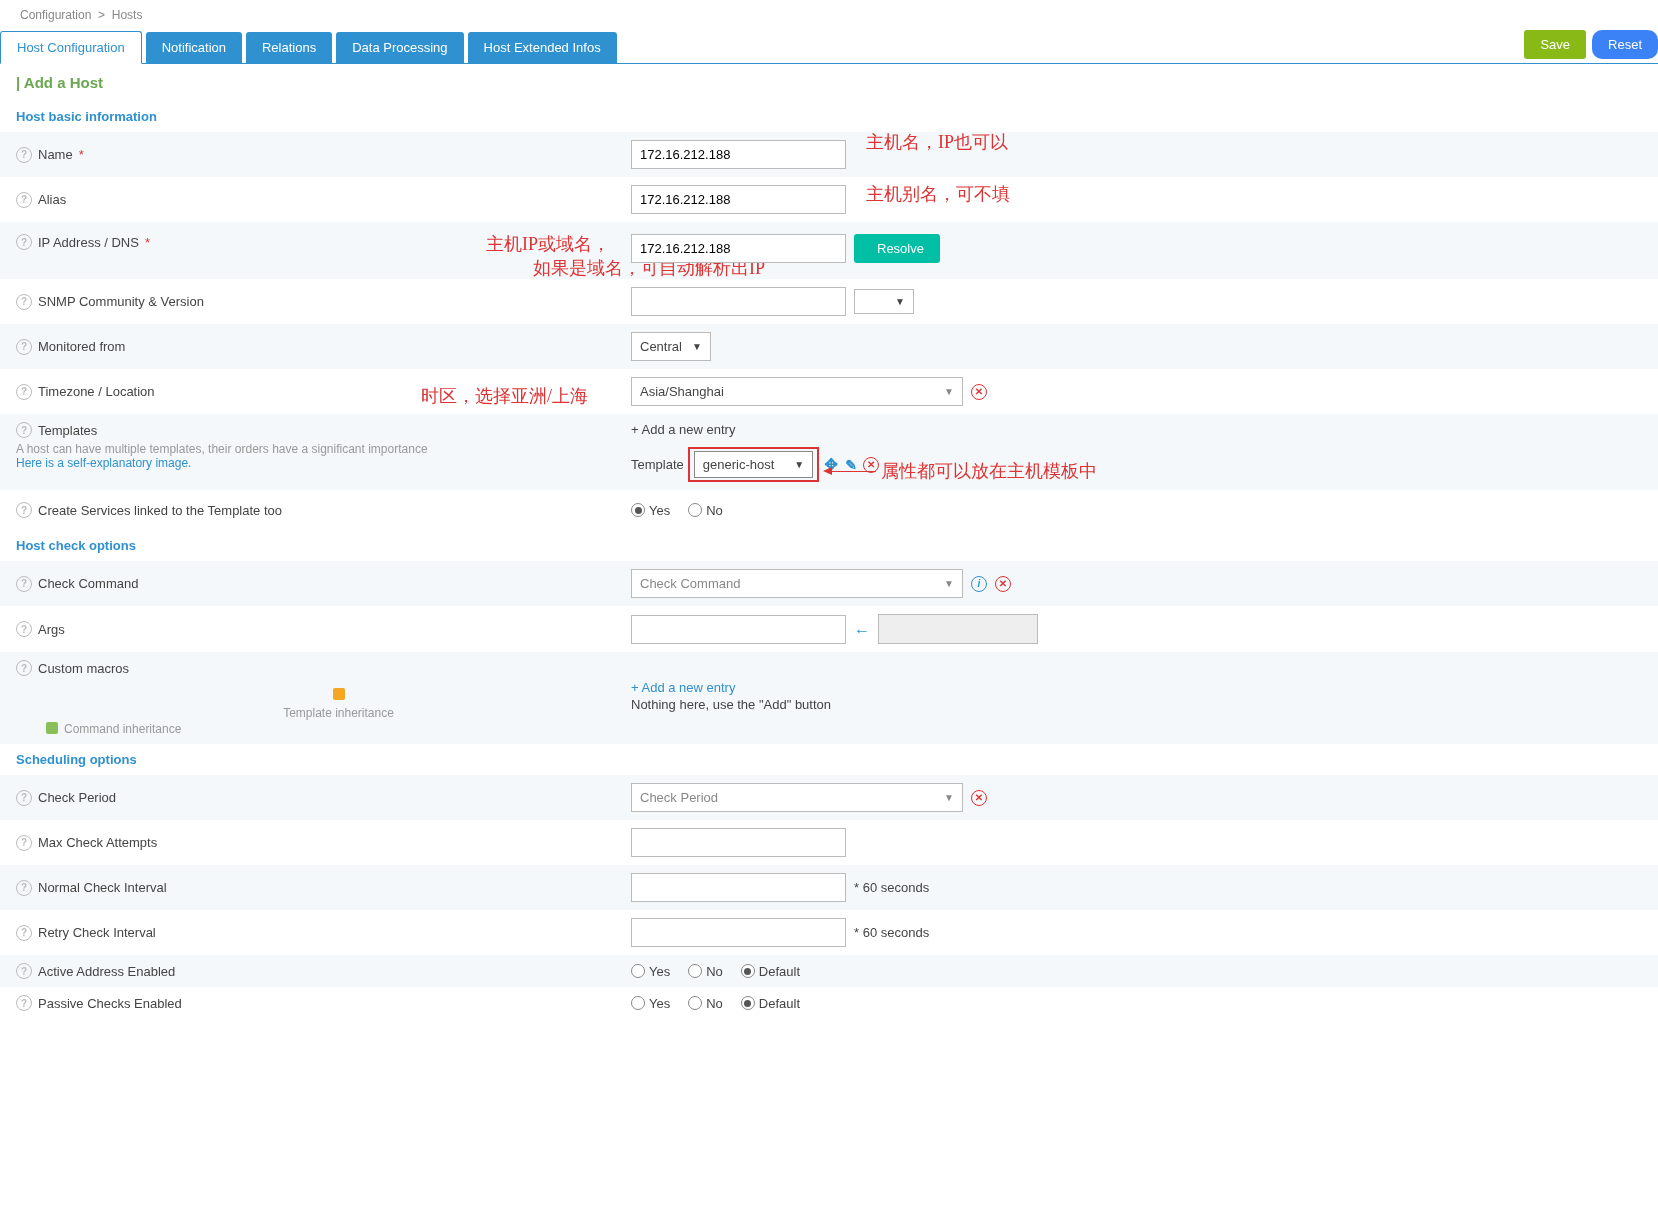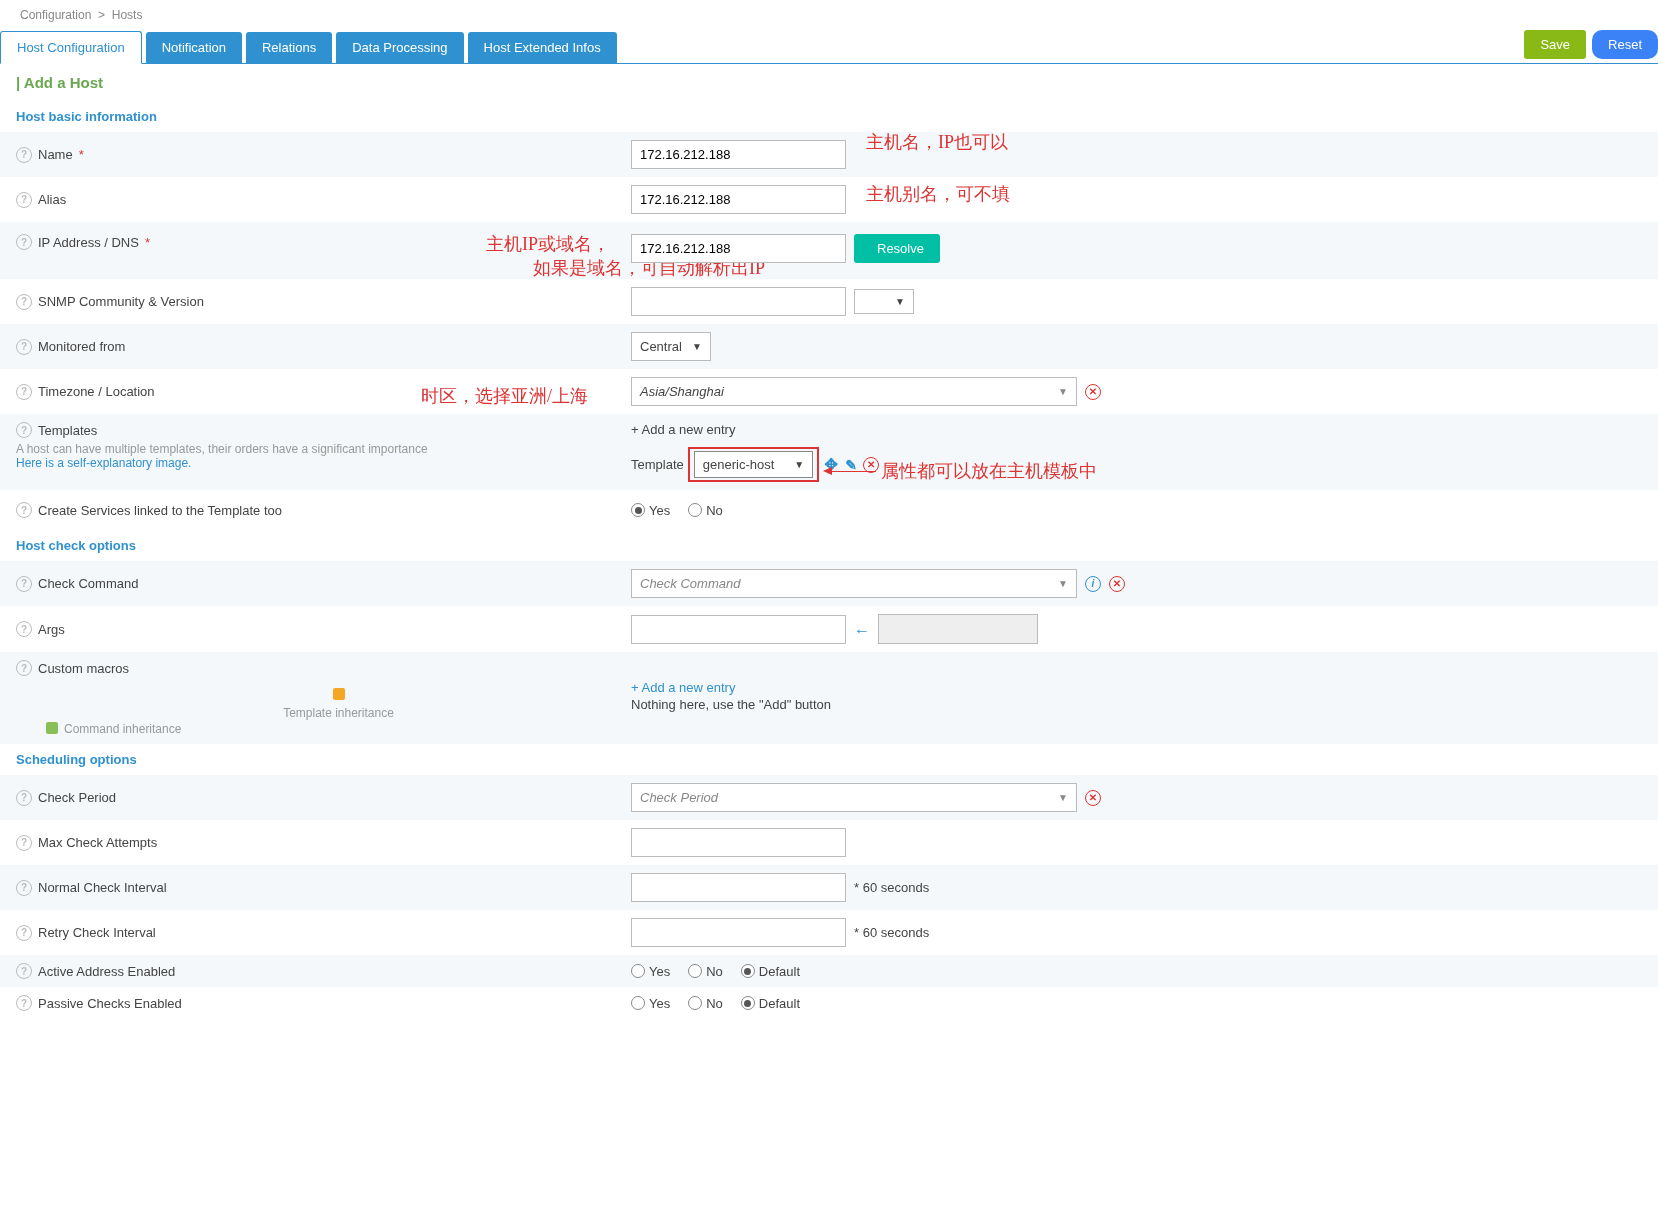--- a/index.html
+++ b/index.html
@@ -19,21 +19,21 @@
 .form-row { display: flex; align-items: center; padding: 8px 16px; min-height: 40px; }
 .form-row.alt { background: #f5f8fa; }
 .label-col { width: 615px; display: flex; align-items: center; gap: 6px; position: relative; }
 .value-col { flex: 1; display: flex; align-items: center; gap: 8px; position: relative; }
 .help-icon { display: inline-flex; width: 16px; height: 16px; border: 1px solid #bbb; border-radius: 50%; color: #bbb; font-size: 10px; align-items: center; justify-content: center; font-weight: bold; }
 .req { color: #d33; }
 input[type=text] { border: 1px solid #bbb; padding: 6px 8px; font-size: 13px; width: 215px; background: #fff; }
 .select-box { border: 1px solid #bbb; padding: 6px 8px; font-size: 13px; background: #fff; display: flex; align-items: center; justify-content: space-between; cursor: pointer; }
 .select-sm { width: 80px; }
 .select-md { width: 60px; }
-.select-wide { width: 446px; color: #888; font-style: italic; }
+.select-wide { width: 332px; color: #888; }
 .caret { font-size: 10px; }
 .icon-act { width: 16px; height: 16px; display: inline-flex; align-items: center; justify-content: center; cursor: pointer; font-weight: bold; }
 .icon-del { color: #d33; border: 1.5px solid #d33; border-radius: 50%; font-size: 10px; }
 .icon-info { color: #2f91cf; border: 1.5px solid #2f91cf; border-radius: 50%; font-size: 10px; font-style: italic; }
 .icon-move { color: #2f91cf; font-size: 16px; }
 .icon-edit { color: #2f91cf; font-size: 14px; }
 .icon-arrow-left { color: #2f91cf; font-size: 16px; }
 .subtext { color: #999; font-size: 12px; }
 .link { color: #2f91cf; cursor: pointer; }
 .annotation { color: #d33; font-family: 'KaiTi','STKaiti',serif; font-size: 18px; position: absolute; white-space: nowrap; }

